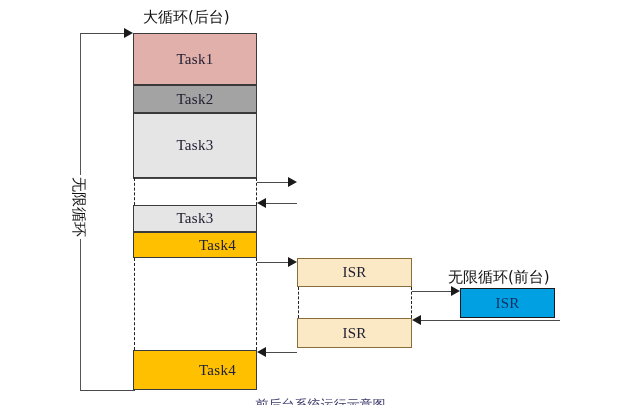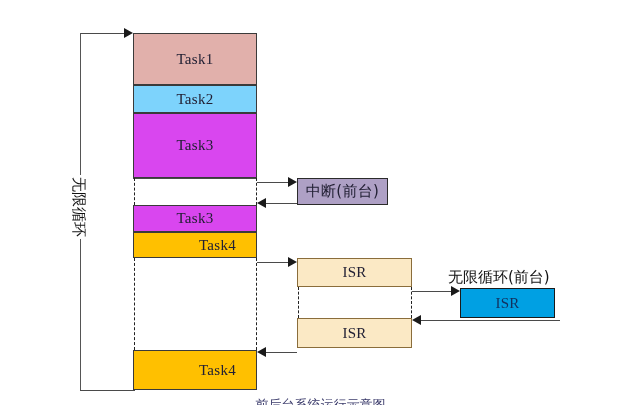--- a/index.html
+++ b/index.html
@@ -13,22 +13,22 @@
   .blk{
     position:absolute;box-sizing:border-box;
     border:1.4px solid #3a3a3a;
     display:flex;align-items:center;justify-content:center;
     font-size:15px;letter-spacing:.3px;color:#222034;
   }
   .cjk{font-family:"DejaVu Sans","Liberation Sans",sans-serif;font-size:15px;}
 
   
   .c-task1{background:#e1b0ab;}
-  .c-task2{background:#7dd3fc;}
-  .c-task3{background:#d946ef;}
+  .c-task2{background:#a3a3a3;}
+  .c-task3{background:#e5e5e5;}
   .c-task4{background:#ffc000;padding-left:45px;}
   .c-int  {background:#aea0c5;border-color:#2b2b2b;}
   .c-isr  {background:#fbe9c5;border-color:#8a6d3b;}
   .c-isrb {background:#00a0e3;border-color:#1a1a1a;}
 
   .lbl{
     position:absolute;white-space:nowrap;
     font-family:"DejaVu Sans","Liberation Sans",sans-serif;
     font-size:15px;color:#111;
   }
@@ -57,20 +57,21 @@
     font-family:"DejaVu Sans","Liberation Sans",sans-serif;
     font-size:13px;color:#3b3b6b;text-align:center;
     white-space:nowrap;overflow:hidden;
   }
 </style>
 </head>
 <body>
 
 <div id="stage">
 
+  <div class="lbl" style="left:143px;top:8px;">大循环(后台)</div>
 
   <div class="hline" style="left:80px;top:33px;width:48px;"></div>
   <div class="ar ar-r" style="left:124px;top:28px;"></div>
 
   <div class="vline" style="left:80px;top:33px;height:357px;"></div>
 
   <div class="hline" style="left:80px;top:390px;width:55px;"></div>
 
   <div class="vtext" style="left:88px;top:175px;">无限循环</div>
 
@@ -105,23 +106,20 @@
   <div class="blk c-task4" style="left:133px;top:350px;width:124px;height:40px;">
     <span>Task4</span>
   </div>
 
   <div class="hline" style="left:257px;top:182px;width:38px;"></div>
   <div class="ar ar-r" style="left:288px;top:177px;"></div>
 
   <div class="hline" style="left:265px;top:203px;width:32px;"></div>
   <div class="ar ar-l" style="left:257px;top:198px;"></div>
 
-  <div class="blk c-int" style="left:297px;top:178px;width:91px;height:27px;">
-    <span class="cjk">中断(前台)</span>
-  </div>
 
   <div class="hline" style="left:257px;top:262px;width:38px;"></div>
   <div class="ar ar-r" style="left:288px;top:257px;"></div>
 
   <div class="blk c-isr" style="left:297px;top:258px;width:115px;height:29px;">
     <span>ISR</span>
   </div>
 
   <div class="dash" style="left:298px;top:287px;height:31px;"></div>
   <div class="dash" style="left:411px;top:287px;height:31px;"></div>

